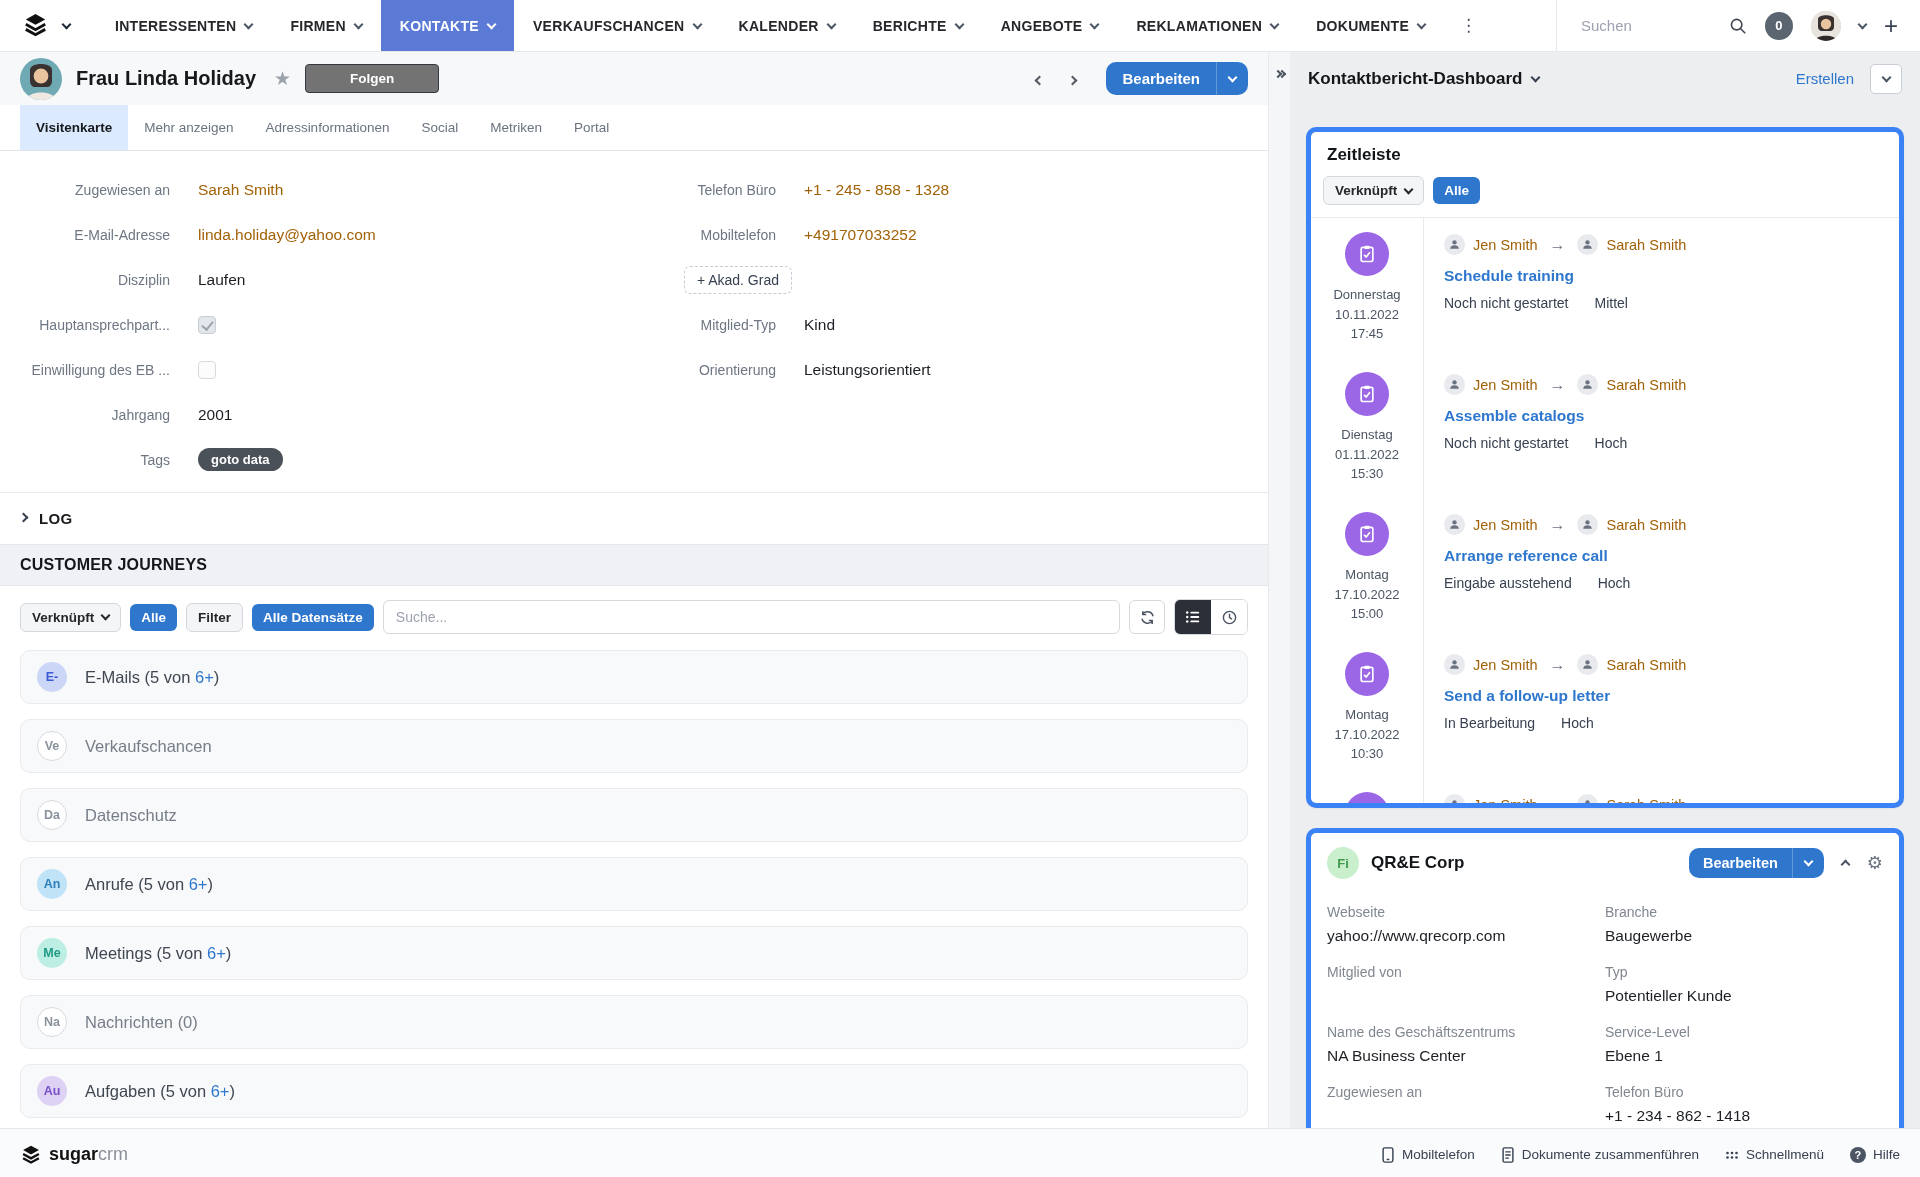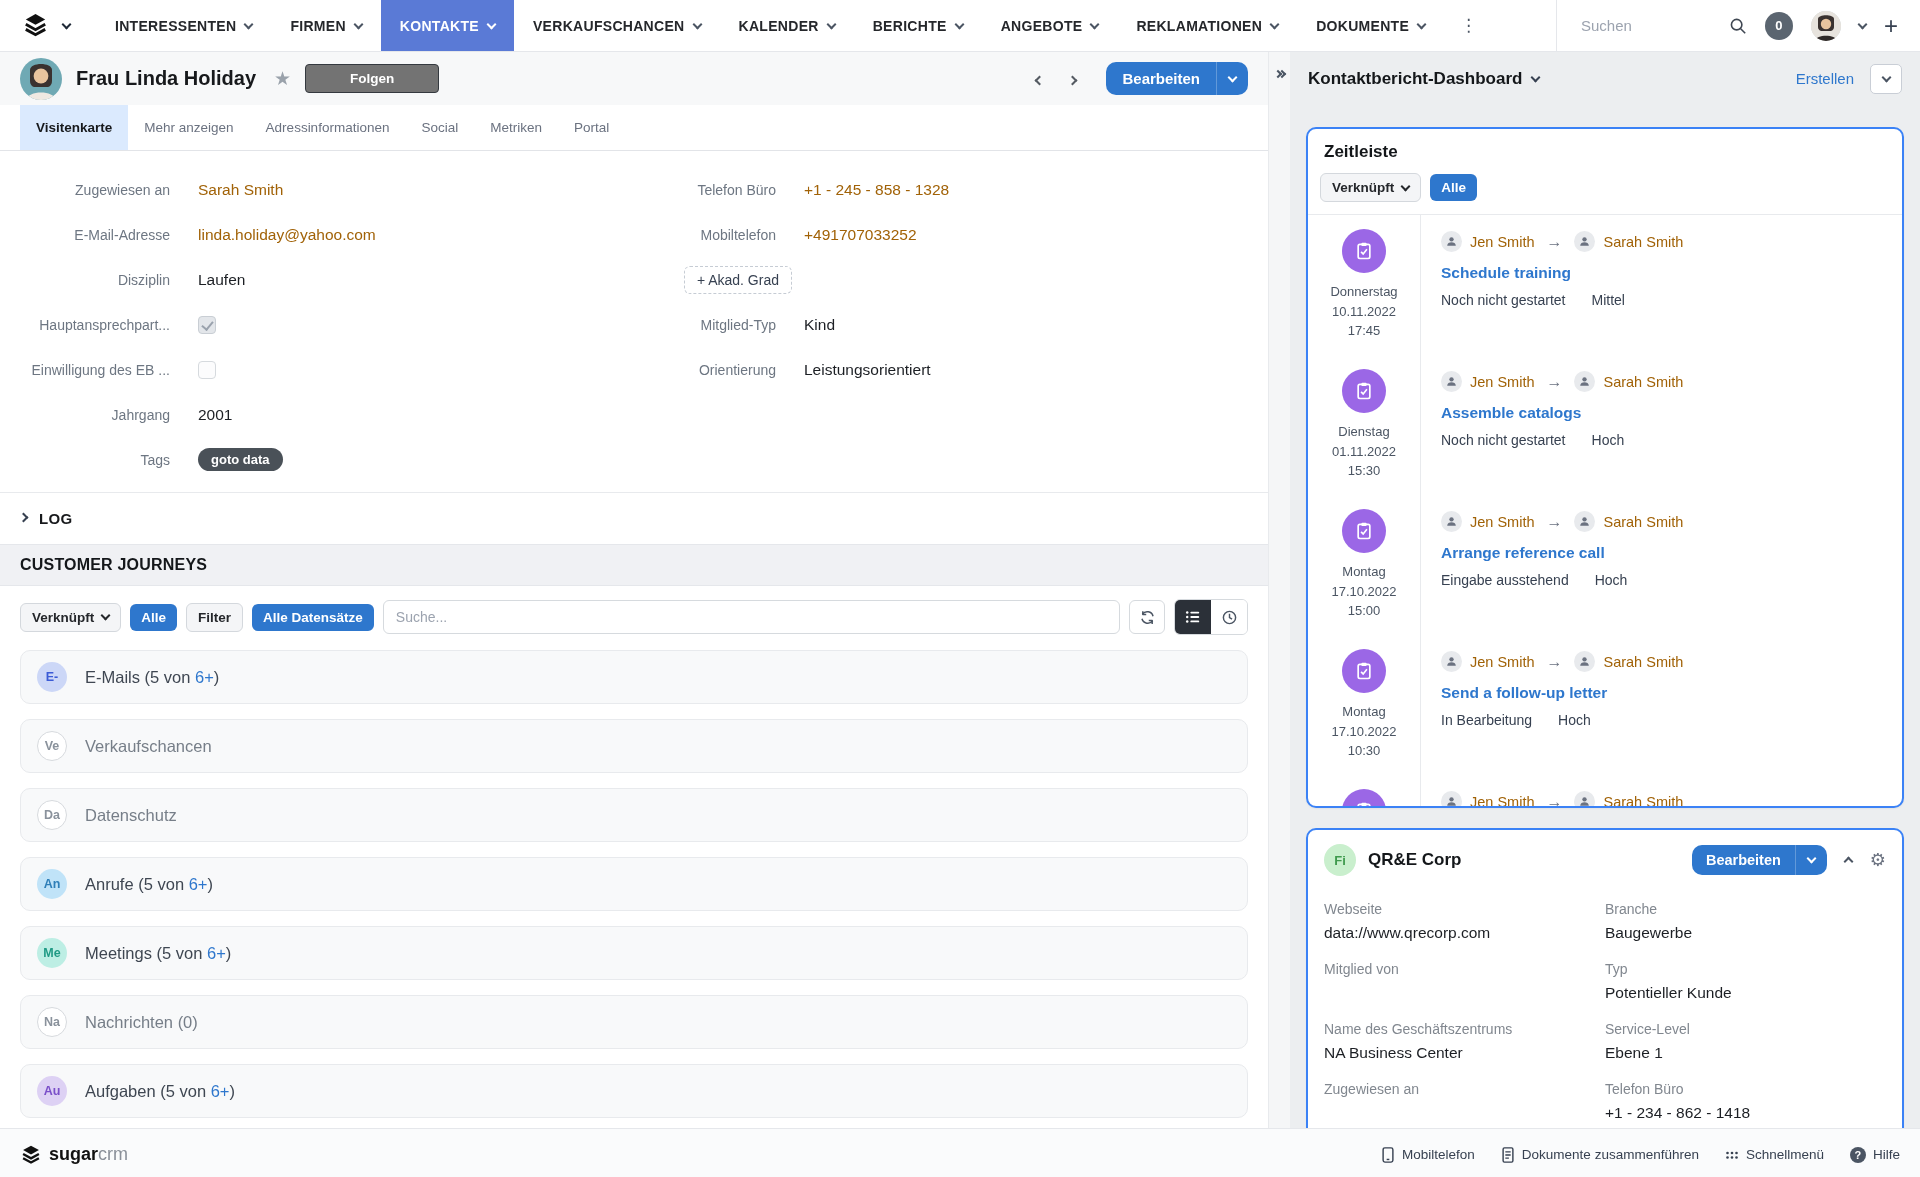--- a/index.html
+++ b/index.html
@@ -90,21 +90,21 @@
   .cj-label{font-size:16.5px;color:#3f4752}
   .cj-label.muted{color:#767e88}
   .cj-more{color:#2e77cd}
 
   
   .dash-head{height:53px;display:flex;align-items:center;padding:0 18px;gap:10px}
   .dash-title{font-size:17px;font-weight:700;color:#14171a}
   .dash-spacer{flex:1}
   .create-link{color:#2e77cd;font-size:15px;font-weight:500;cursor:pointer}
   .dd-box{width:32px;height:30px;border:1px solid #c9ced6;border-radius:5px;background:#fff;display:flex;align-items:center;justify-content:center;color:#4b5563;cursor:pointer;margin-left:6px}
-  .card{background:#fff;border:2px solid #3b82f6;border-radius:10px;box-shadow:0 1px 2px rgba(0,0,0,.05);margin:0 16px}
+  .card{background:#fff;border:5px solid #3b82f6;border-radius:10px;box-shadow:0 1px 2px rgba(0,0,0,.05);margin:0 16px}
   .tl-card{margin-top:22px;height:681px;overflow:hidden;display:flex;flex-direction:column}
   .tl-title{padding:13px 16px 9px;font-size:17px;font-weight:700;color:#14171a}
   .tl-filter{display:flex;align-items:center;gap:9px;padding:2px 12px 12px;border-bottom:1px solid #e8eaed}
   .tl-body{flex:1;overflow:hidden}
   .tl-entry{display:flex;min-height:140px}
   .tl-datecol{width:112px;flex:none;display:flex;flex-direction:column;align-items:center;padding-top:14px}
   .tl-ico{width:44px;height:44px;border-radius:50%;background:#9b67e6;display:flex;align-items:center;justify-content:center;margin-bottom:9px}
   .tl-date{font-size:13px;color:#4b5563;text-align:center;line-height:1.5}
   .tl-content{flex:1;border-left:1px solid #e8eaed;padding:16px 14px 0 20px}
   .tl-names{display:flex;align-items:center;gap:8px;font-size:14.5px}
@@ -600,21 +600,21 @@
           <span class="dd">
               <span class="chev"></span>
             </span>
         </div>
         <span class="acct-chev"><span class="chev u"></span></span>
         <span class="gear">⚙</span>
       </div>
       <div class="acct-grid">
         <div class="acell">
           <div class="alabel">Webseite</div>
-          <div class="aval link">data://www.qrecorp.com</div>
+          <div class="aval link">yahoo://www.qrecorp.com</div>
         </div>
         <div class="acell">
           <div class="alabel">Branche</div>
           <div class="aval">Baugewerbe</div>
         </div>
         <div class="acell">
           <div class="alabel">Mitglied von</div>
           <div class="aval"></div>
         </div>
         <div class="acell">

